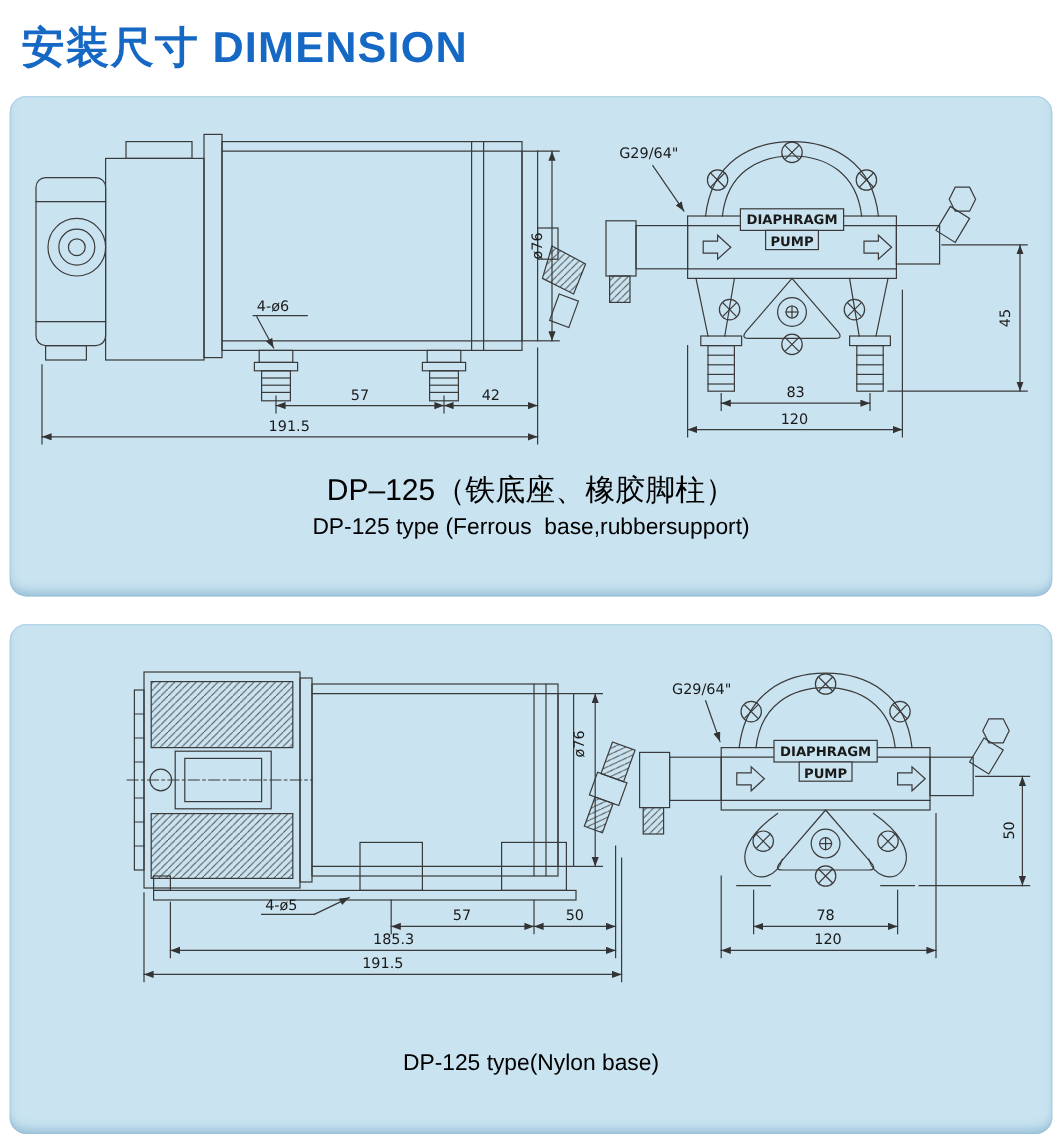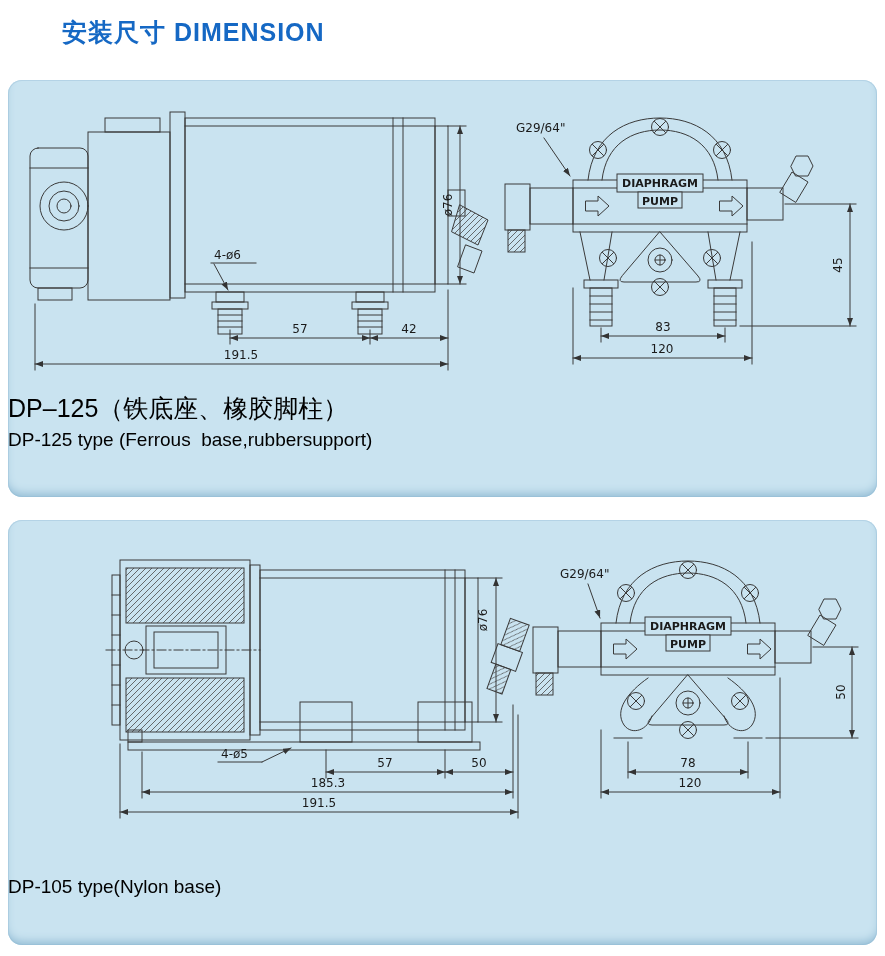--- a/index.html
+++ b/index.html
@@ -2,36 +2,35 @@
 <html><head>
 <meta charset="utf-8">
 <style>
   html,body { margin:0; padding:0; }
   body {
     width:885px; height:956px; position:relative; background:#ffffff;
     font-family:"Liberation Sans","DejaVu Sans",sans-serif;
   }
   .page-title {
     position:absolute; top:16px; left:18px;
-    font-size:25px; font-weight:bold; color:#1568c4; letter-spacing:1px;
+    font-size:36px; font-weight:bold; color:#1568c4; letter-spacing:1px;
     white-space:pre;
-    margin-left:44px;
   }
   .panel {
     position:absolute; left:8px; width:869px;
     background:#c9e3f0; border-radius:14px;
     box-shadow: inset 0 -6px 10px -3px #8fb9d2, inset 0 0 0 1px #b5d4e6;
   }
   #panel1 { top:80px;  height:417px; }
   #panel2 { top:520px; height:425px; }
   .panel svg { position:absolute; top:0; left:0; }
   .draw { stroke:#3a3a3a; stroke-width:1; fill:none; stroke-linecap:square; }
   .tx { font-family:"DejaVu Sans",sans-serif; font-size:12px; fill:#1a1a1a; stroke:none; }
   .lbl { font-family:"DejaVu Sans",sans-serif; font-size:11px; font-weight:bold; fill:#1a1a1a; stroke:none; }
-  .cap { position:absolute; left:0; right:0; text-align:left; color:#000; white-space:pre; }
+  .cap { position:absolute; left:0; right:0; text-align:center; color:#000; white-space:pre; }
   #panel1 .cap1 { top:312px; font-size:25px; }
   #panel1 .cap2 { top:349px; font-size:19px; }
   #panel2 .cap1 { top:314px; font-size:29px; }
   #panel2 .cap2 { top:356px; font-size:19px; }
 </style>
 </head>
 <body>
 
 <div class="page-title">安装尺寸 DIMENSION</div>
 
@@ -348,14 +347,14 @@
         <text class="tx" x="680" y="247" text-anchor="middle">78</text>
       </g>
       <g>
         <line x1="593" y1="210" x2="593" y2="278"></line>
           <line x1="772" y1="158" x2="772" y2="278"></line>
         <line x1="593" y1="272" x2="772" y2="272" marker-start="url(#a2)" marker-end="url(#a2)"></line>
         <text class="tx" x="682" y="267" text-anchor="middle">120</text>
       </g>
     </g>
   </svg>
-  <div class="cap cap2">DP-105 type(Nylon base)</div>
+  <div class="cap cap2">DP-125 type(Nylon base)</div>
 </div>
 
 </body></html>

